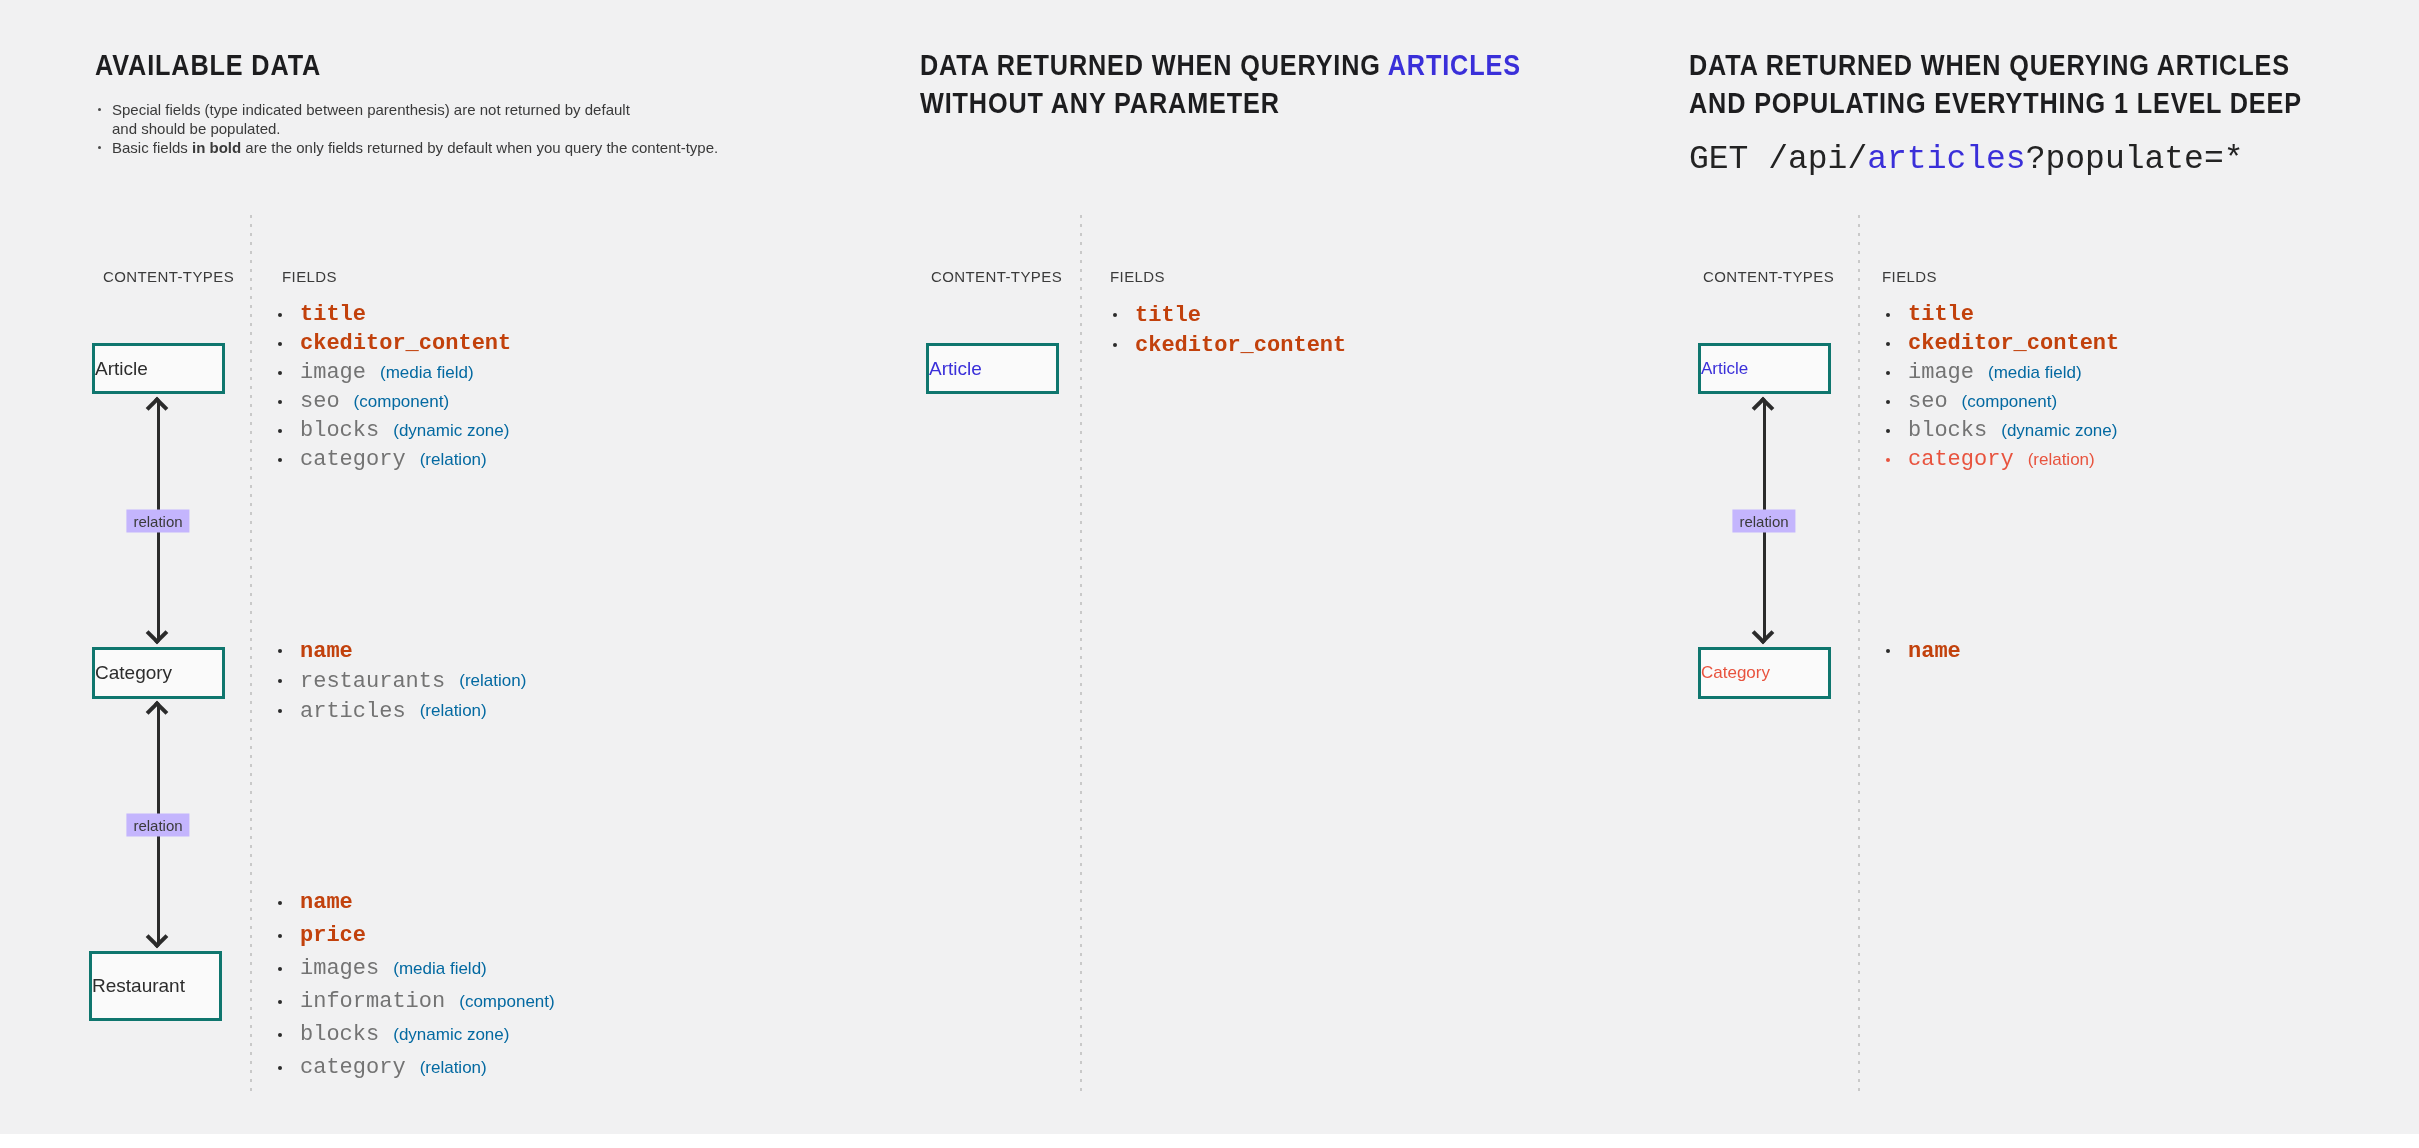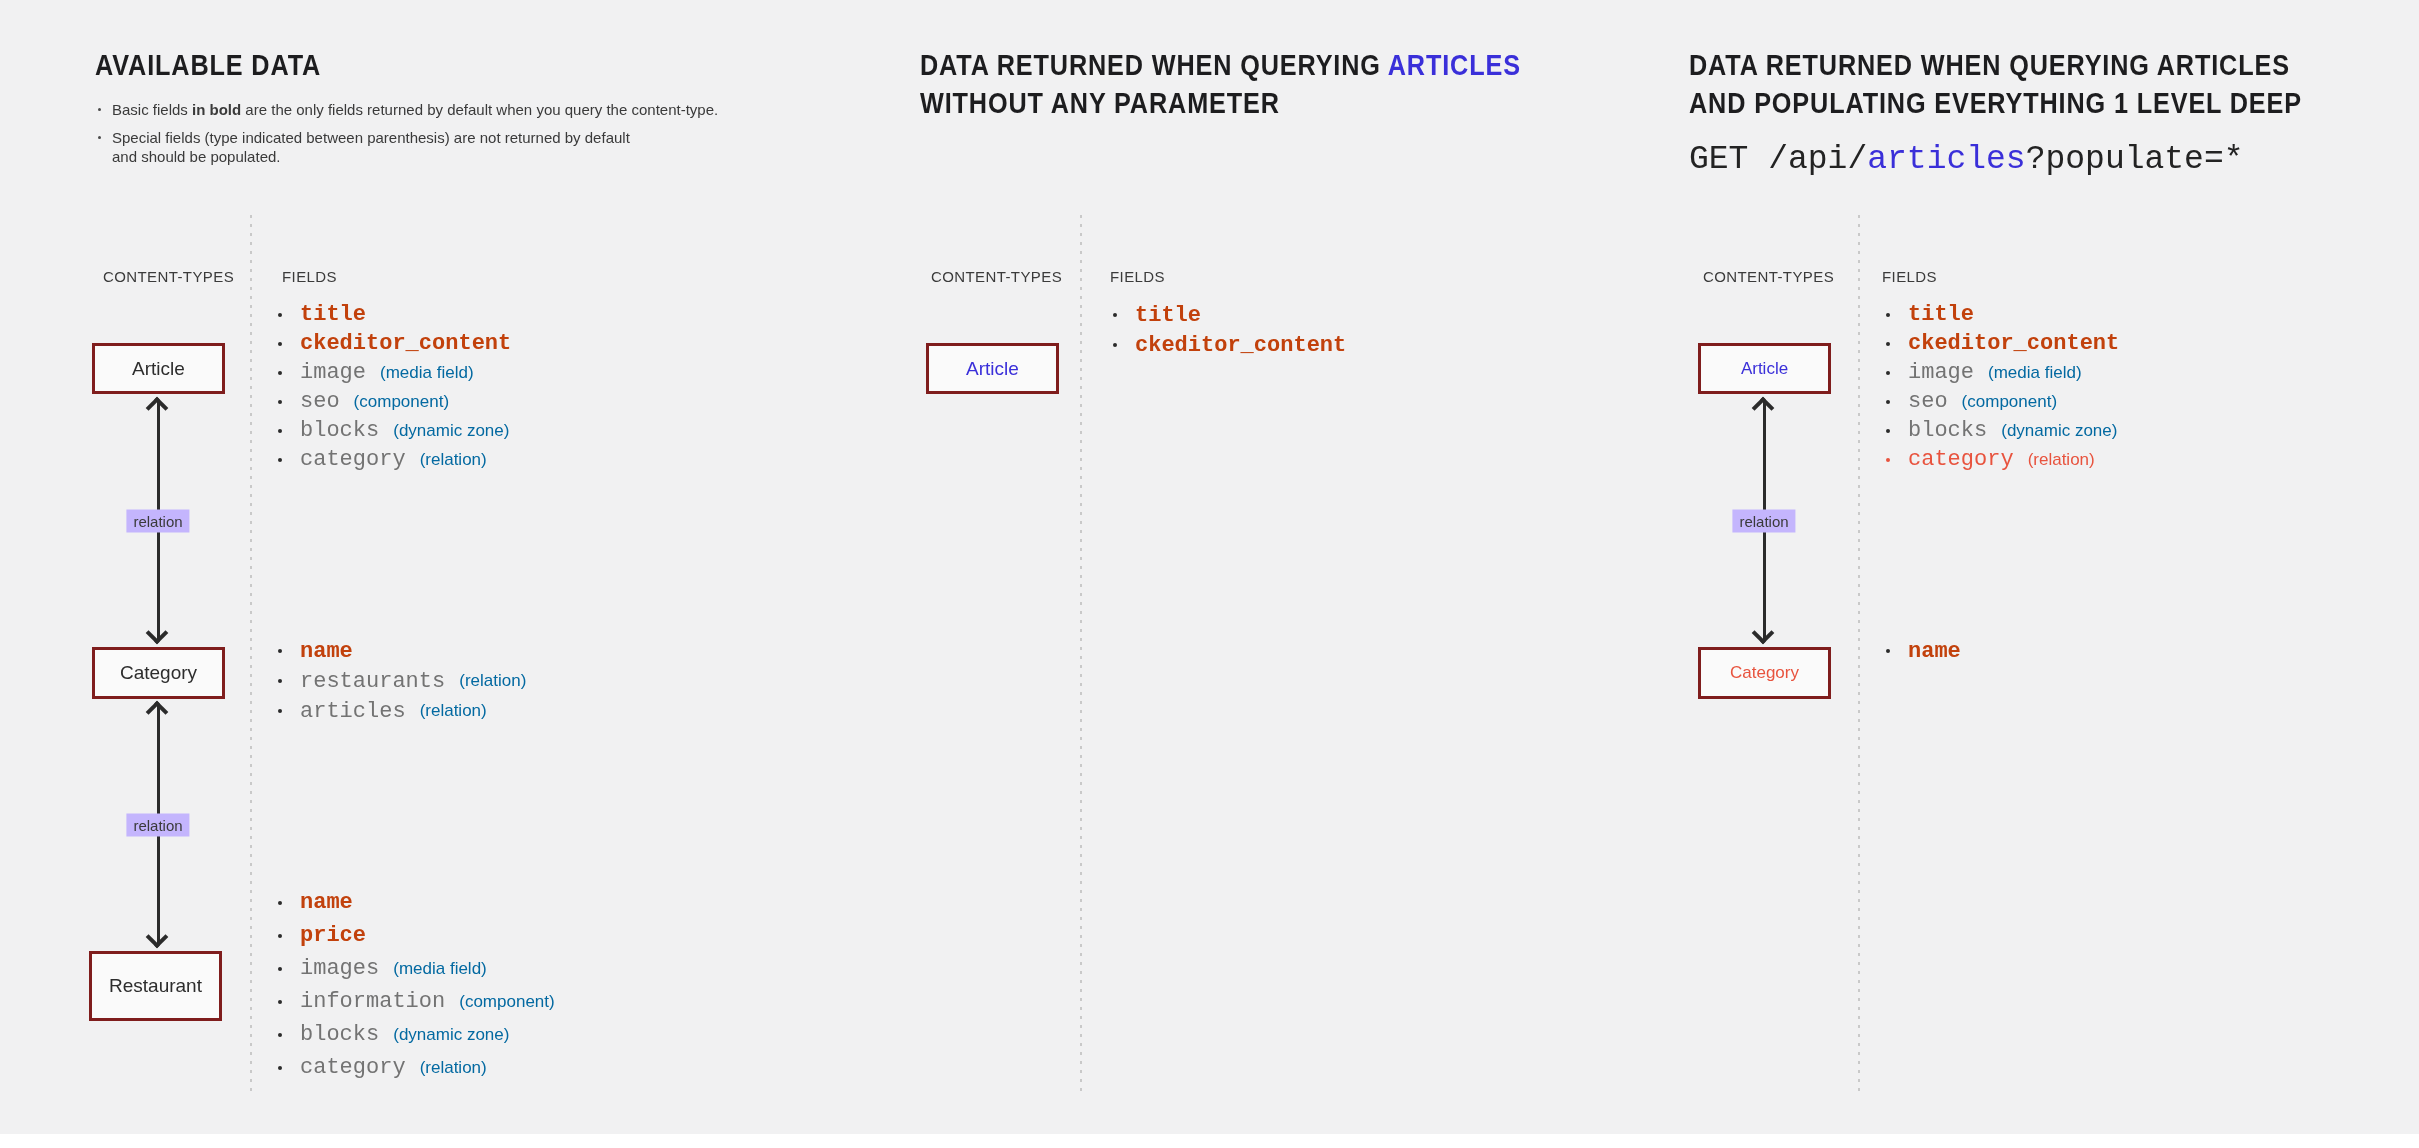--- a/index.html
+++ b/index.html
@@ -23,22 +23,22 @@
   .nbullet{position:absolute;left:0;top:8px;width:3px;height:3px;border-radius:50%;background:#4a4a4a;}
 
   
   .sechead{position:absolute;font-size:15px;letter-spacing:0.4px;color:#3b3b3b;white-space:nowrap;margin-top:32px;}
 
   
   .vdots{position:absolute;width:2px;
          background-image:repeating-linear-gradient(to bottom,#c9c9c9 0 3px,transparent 3px 9px);}
 
   
-  .ctbox{position:absolute;background:#fafafa;border:3px solid #7f1d1d;box-sizing:border-box;
-         display:flex;align-items:center;justify-content:center;font-size:19px;color:#2d2d2d;}
+  .ctbox{position:absolute;background:#fafafa;border:3px solid #0f766e;box-sizing:border-box;
+         display:flex;align-items:center;justify-content:flex-start;font-size:19px;color:#2d2d2d;}
   .ctbox.small{font-size:17px;}
 
   
   .arrow{position:absolute;width:30px;}
   .shaft{position:absolute;left:13.5px;top:4px;bottom:4px;width:3px;background:#2b2b2b;}
   .ahead{position:absolute;left:6px;width:16px;height:16px;box-sizing:border-box;}
   .ahead.up{top:2px;border-top:4px solid #2b2b2b;border-left:4px solid #2b2b2b;transform:rotate(45deg);}
   .ahead.down{bottom:2px;border-right:4px solid #2b2b2b;border-bottom:4px solid #2b2b2b;transform:rotate(45deg);}
   .arrow-label{position:absolute;left:50%;top:50%;transform:translate(-50%,-50%);
                background:#c4b5fd;padding:3px 7px;font-size:15px;color:#3a3a3a;white-space:nowrap;}
@@ -58,26 +58,26 @@
 </head>
 <body>
 
 <div class="canvas">
 
   <div class="col-title" style="left:95px;top:46px;">
     <span>AVAILABLE DATA</span>
   </div>
 
   <div class="notes" style="left:98px;top:100px;">
-    <div class="note-item">
-      <span class="nbullet"></span><span>Basic fields </span><b>in bold</b><span> are the only fields returned by default when you query the content-type.</span>
-    </div>
     <div class="note-item" style="margin-bottom:0;">
       <span class="nbullet"></span><span>Special fields (type indicated between parenthesis) are not returned by default</span><br>
       <span>and should be populated.</span>
+    </div>
+    <div class="note-item">
+      <span class="nbullet"></span><span>Basic fields </span><b>in bold</b><span> are the only fields returned by default when you query the content-type.</span>
     </div>
   </div>
 
   <div class="sechead" style="left:103px;top:236px;">CONTENT-TYPES</div>
   <div class="sechead" style="left:282px;top:236px;">FIELDS</div>
   <div class="vdots" style="left:250px;top:215px;height:878px;"></div>
 
   <div class="ctbox" style="left:92px;top:343px;width:133px;height:51px;">
     <span>Article</span>
   </div>

